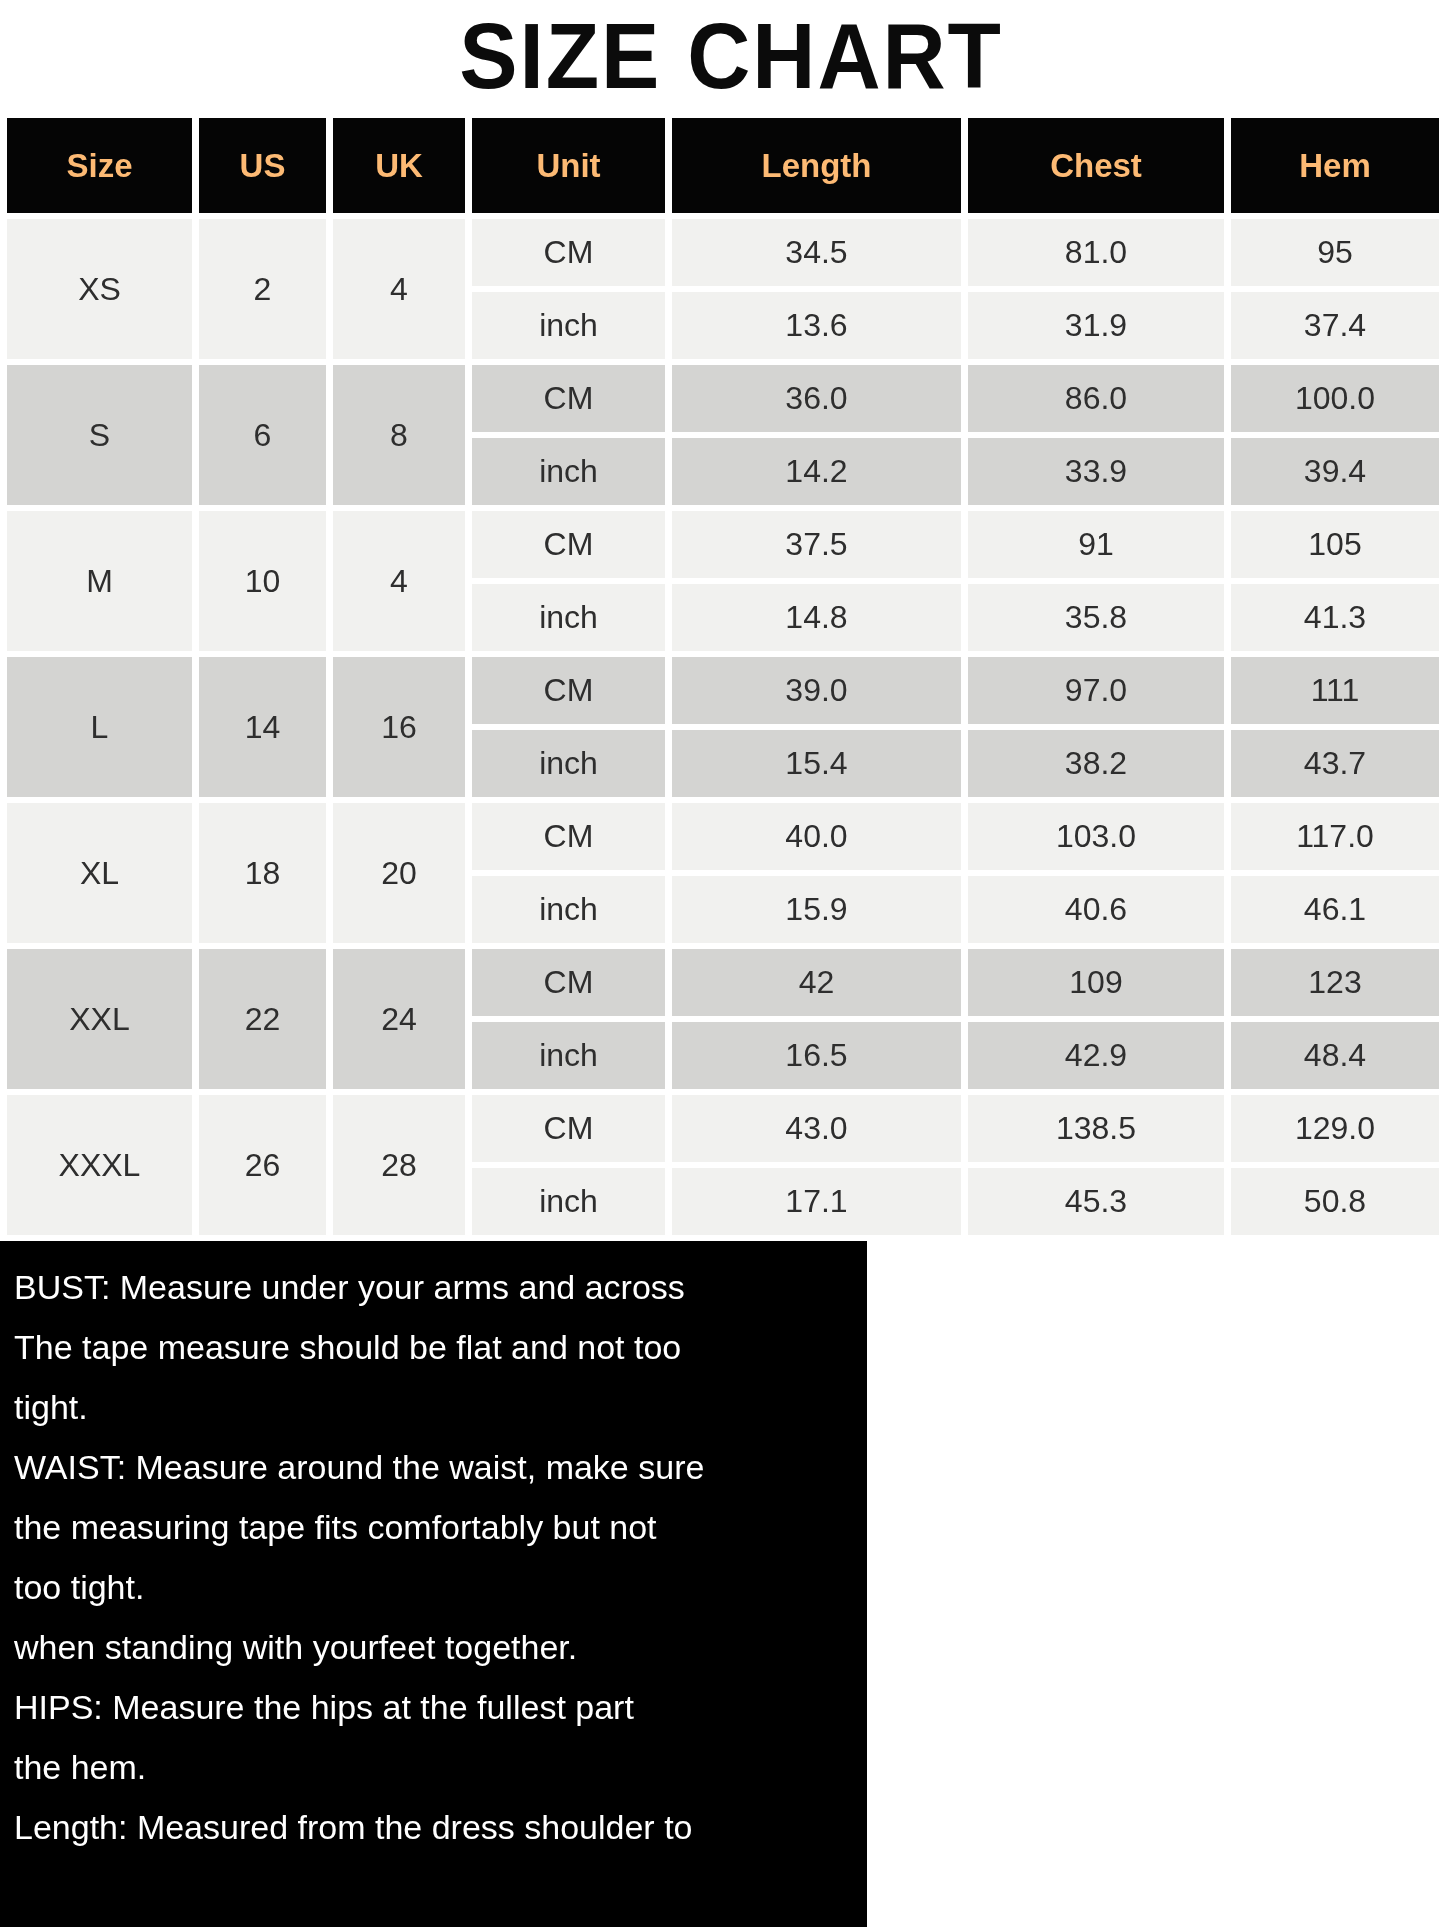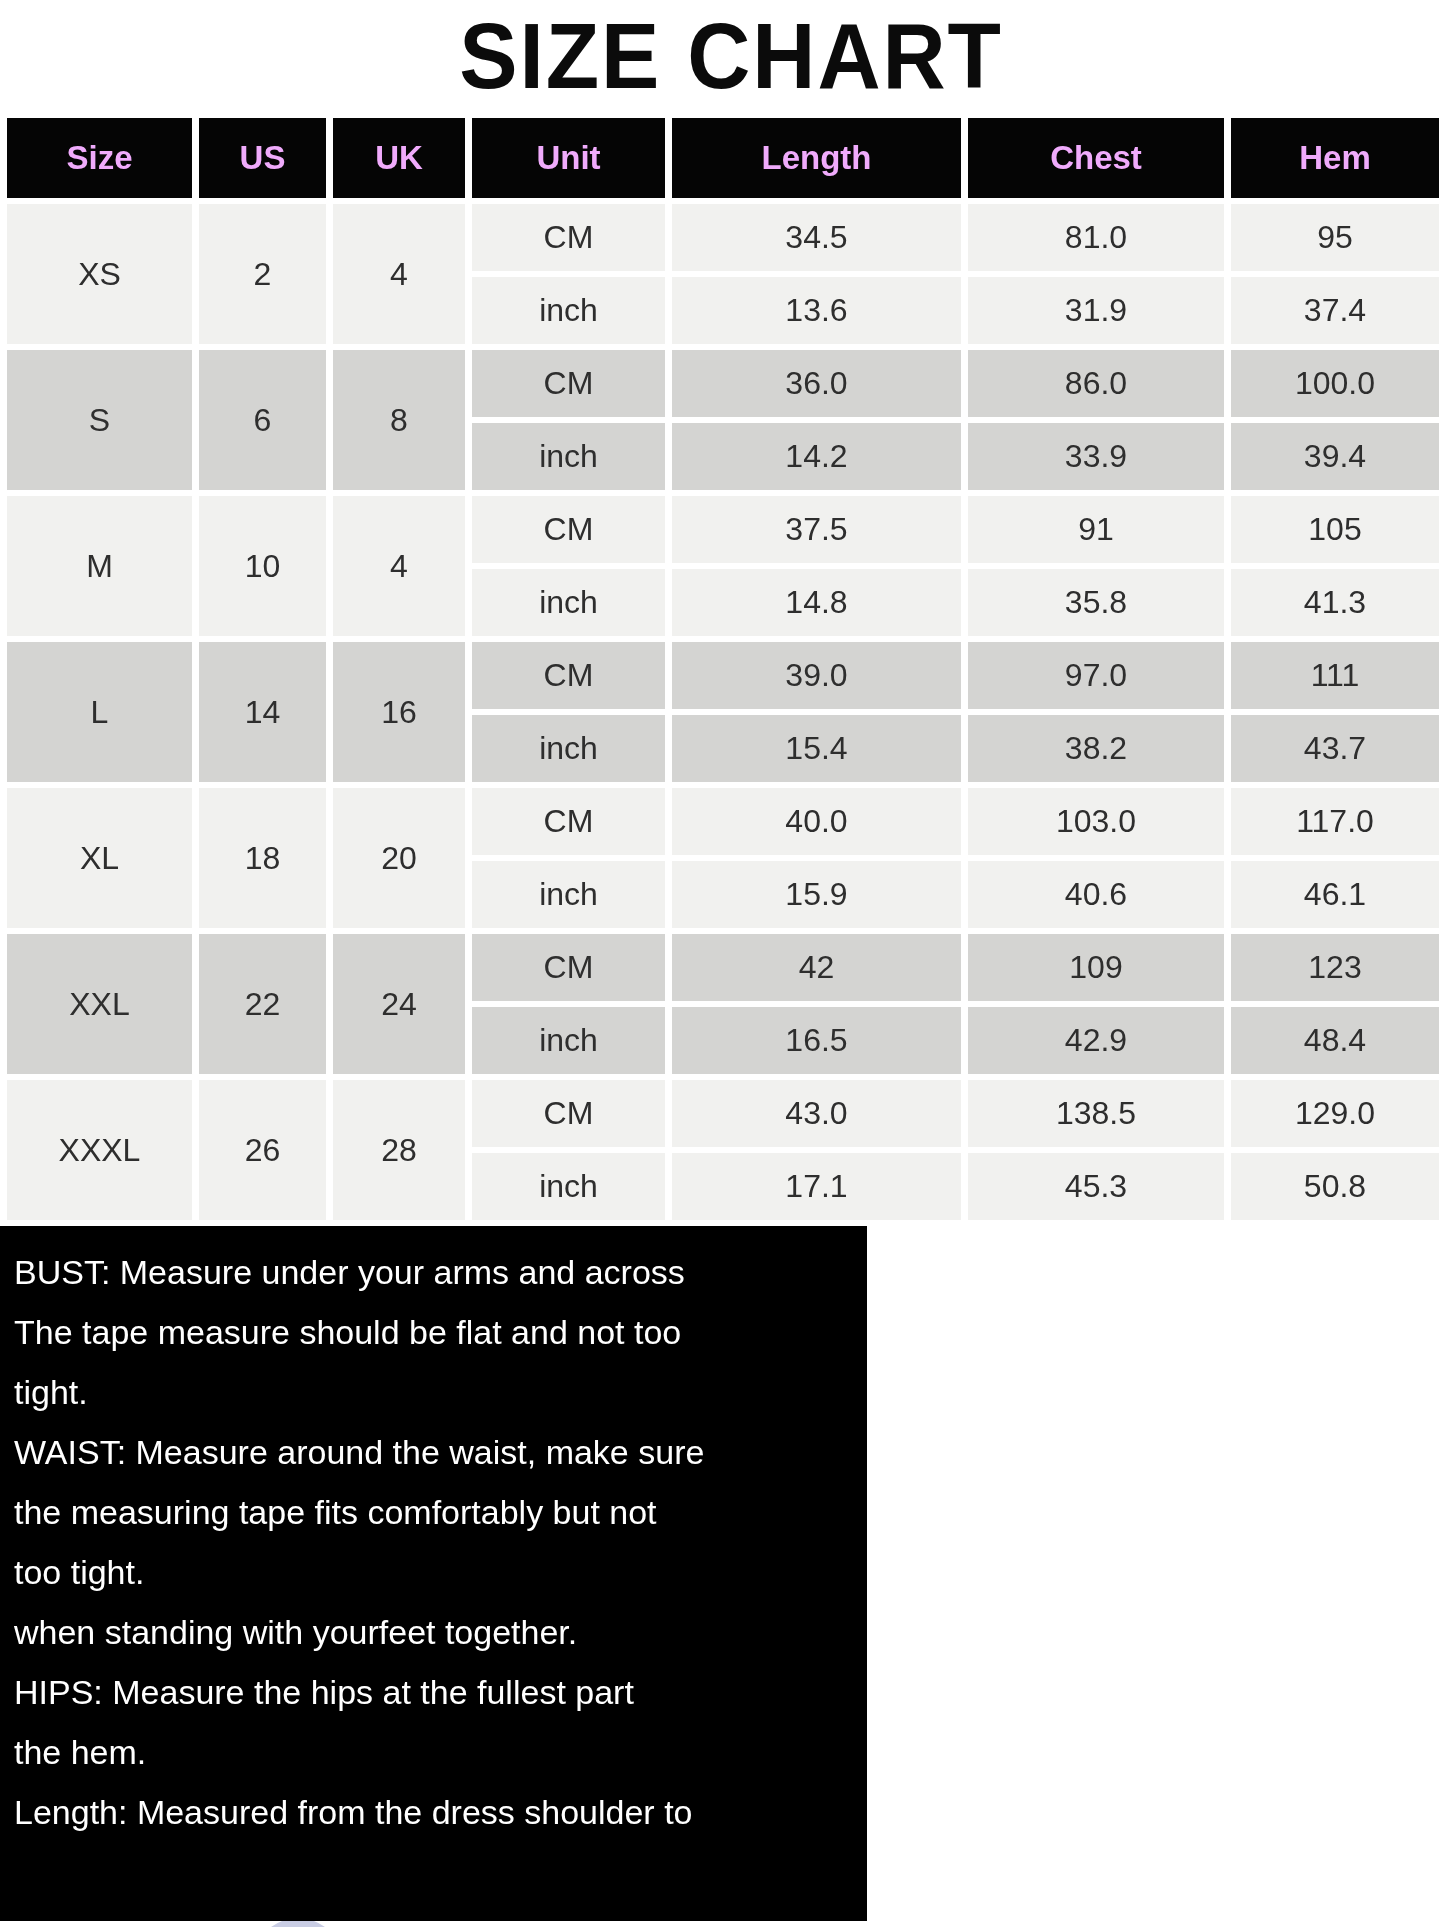--- a/index.html
+++ b/index.html
@@ -12,22 +12,22 @@
     display: inline-block; font-size: 92px; font-weight: 700; color: #0b0b0b;
     letter-spacing: 2px; transform: scaleX(0.95); white-space: nowrap;
   }
 
   
   table.size-table {
     width: 1445px; table-layout: fixed;
     border-collapse: separate; border-spacing: 7px 6px;
   }
   table.size-table th {
-    background: #050505; color: #f0abfc; font-weight: 700; font-size: 33px;
-    height: 80px; text-align: center; vertical-align: middle;
+    background: #050505; color: #fdba74; font-weight: 700; font-size: 33px;
+    height: 95px; text-align: center; vertical-align: middle;
   }
   table.size-table td {
     height: 67px; text-align: center; vertical-align: middle;
     font-size: 32px; color: #2e2e2e;
   }
   td.row-light { background: #f1f1ef; }
   td.row-dark  { background: #d4d4d2; }
 
   
   .bottom { display: flex; height: 695px; width: 1445px; flex-direction: column; }

